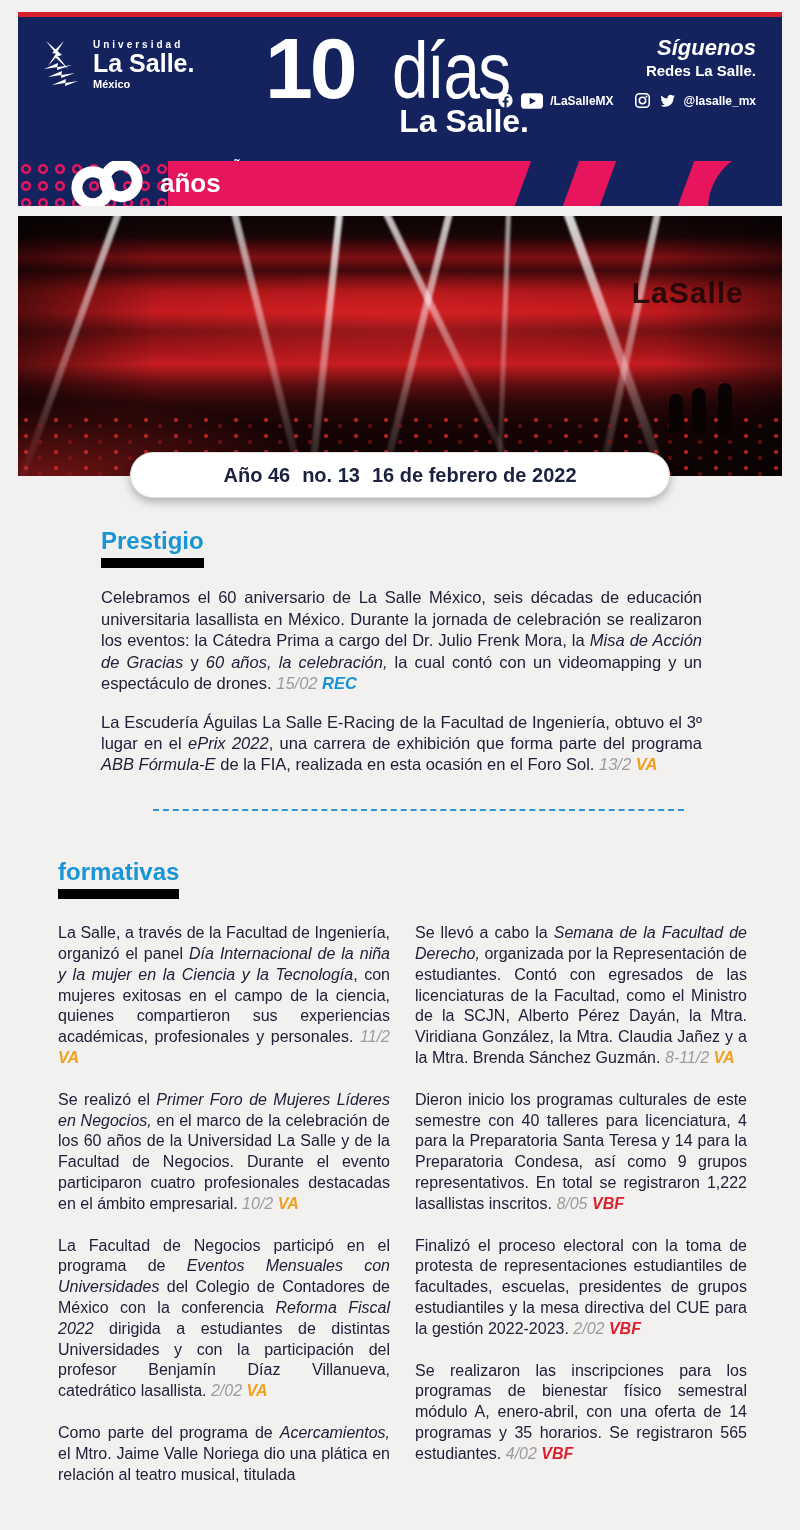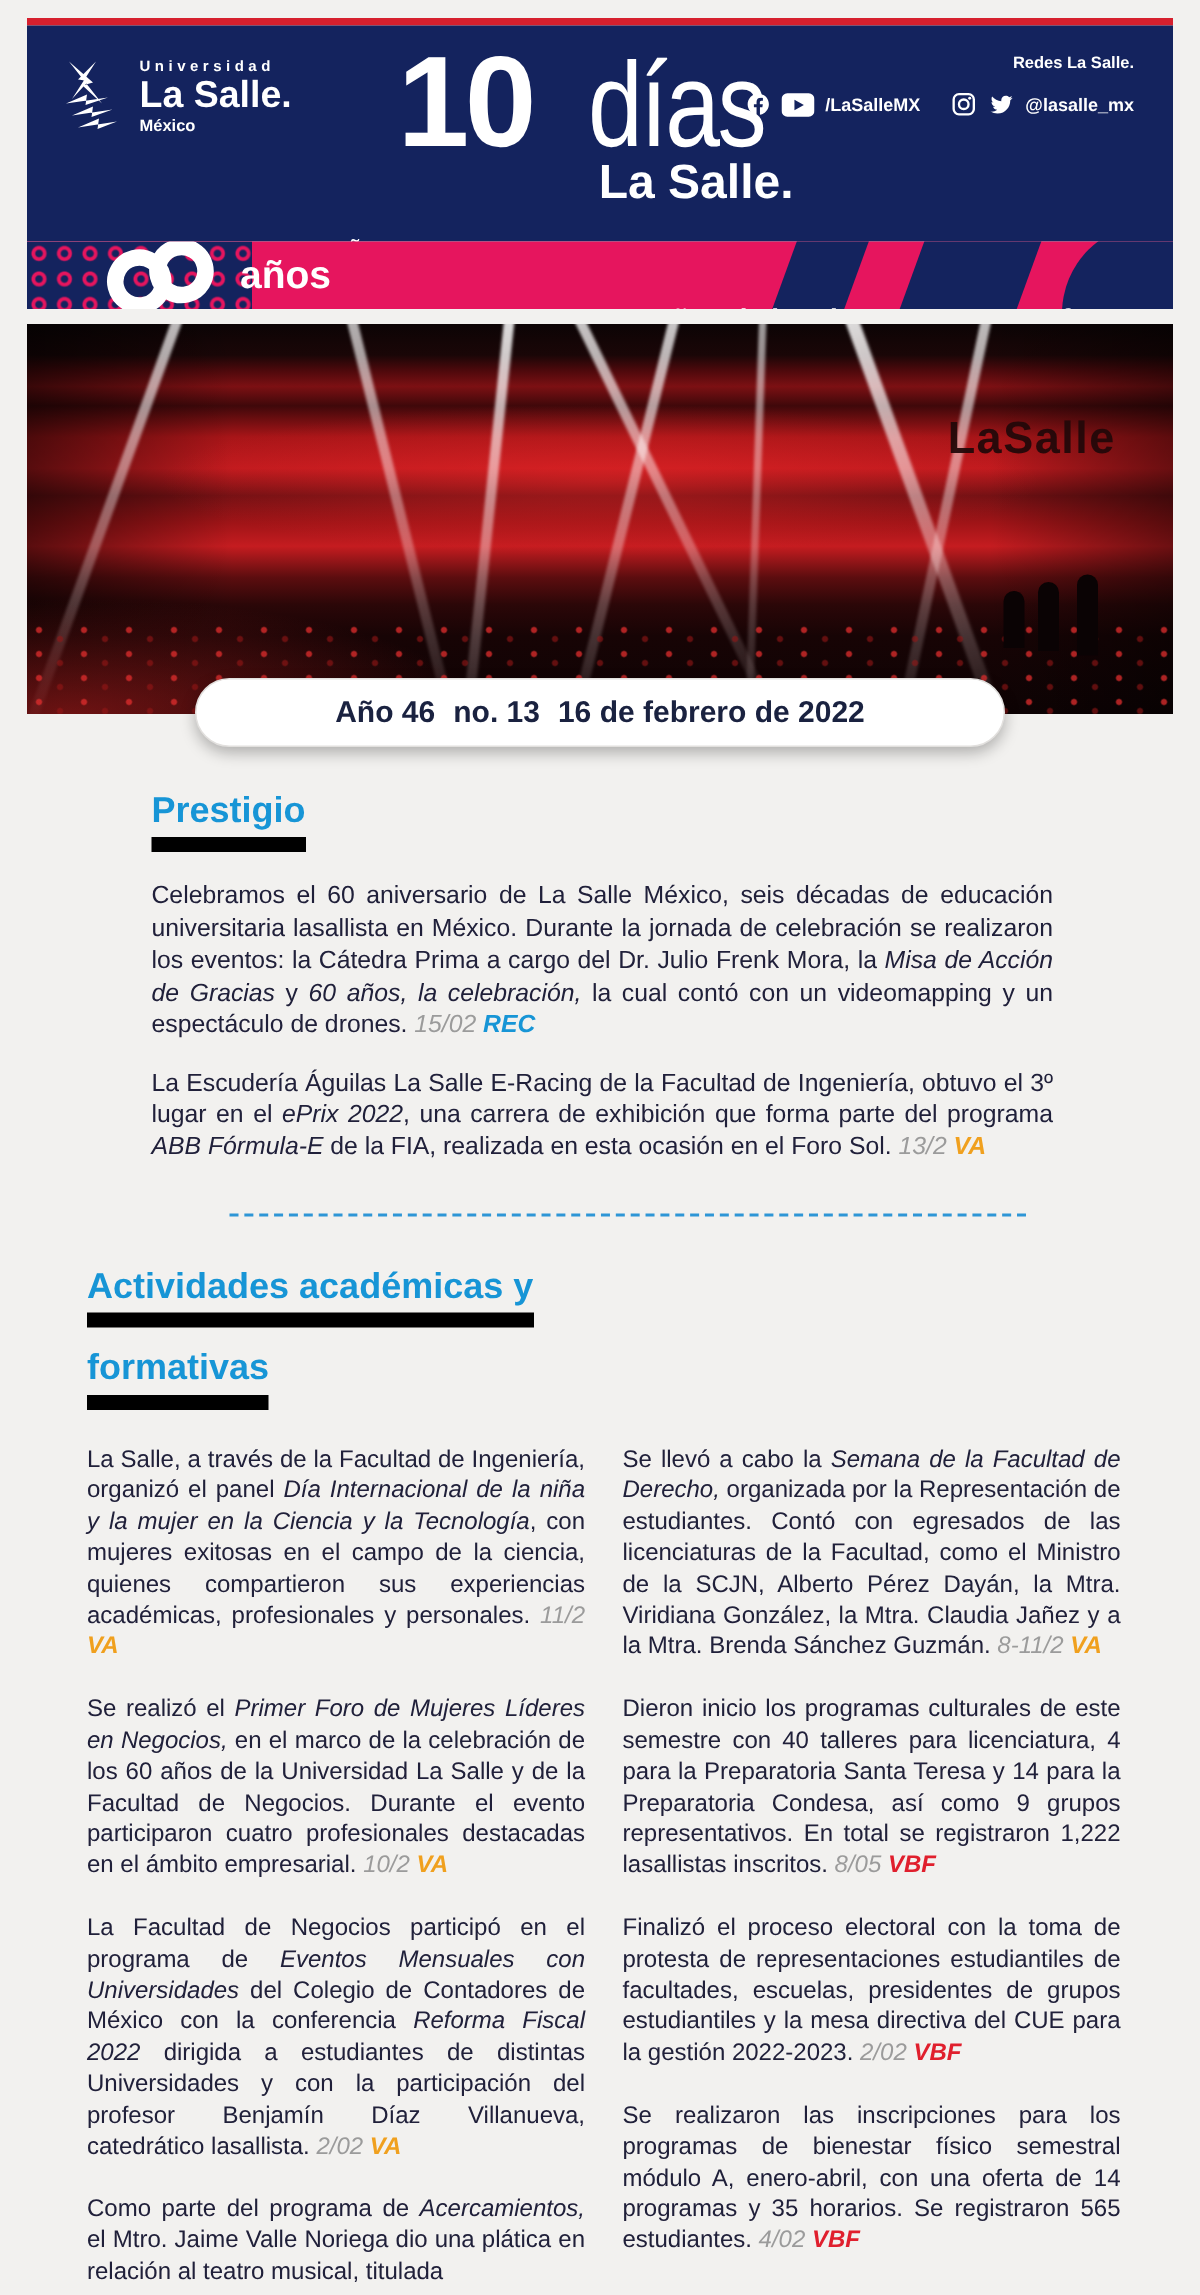--- a/index.html
+++ b/index.html
@@ -22,21 +22,21 @@
 
   .masthead { position:absolute; left:50%; top:8px; transform:translateX(-50%); width:270px; text-align:center; }
   .m-line { display:flex; justify-content:space-between; align-items:baseline; }
   .m-num { font-size:86px; font-weight:800; letter-spacing:-3px; line-height:1; }
   .m-word { font-size:80px; font-weight:300; line-height:1; display:inline-block; transform:scaleX(.82); transform-origin:left bottom; letter-spacing:-2px; }
   .m-brand { text-align:right; font-size:32px; font-weight:800; margin-top:-8px; padding-right:6px; }
   .issue { position:absolute; left:50%; transform:translateX(-50%); top:143px; display:flex; gap:14px; white-space:nowrap; font-size:16px; letter-spacing:1px; font-weight:400; }
 
   .social { position:absolute; right:26px; top:18px; text-align:right; }
   .s-title { font-size:22px; font-style:italic; font-weight:800; }
-  .s-sub { font-size:11px; font-weight:700; margin-top:1px; }
+  .s-sub { font-size:15px; font-weight:700; margin-top:1px; }
   .s-row { margin-top:13px; display:flex; align-items:center; gap:7px; font-size:12px; font-weight:700; }
   .s-row svg { display:block; }
 
   
   .banner { position:relative; height:45px; background:#e6155e; overflow:hidden; }
   .banner-left {
     position:absolute; left:0; top:0; bottom:0; width:150px; background-color:#14235e;
     background-image:radial-gradient(circle at 8px 8px, rgba(230,21,94,0) 2px, #e6155e 3px 4.5px, rgba(230,21,94,0) 5.5px);
     background-size:17px 17px;
   }
@@ -146,20 +146,21 @@
       <div class="m-brand">La Salle.</div>
     </div>
 
     <div class="issue">
       <span>AÑO 46</span>
       <span>NO. 13</span>
       <span>16 DE FEBRERO DE 2022</span>
     </div>
 
     <div class="social">
+      <div class="s-title">Síguenos</div>
       <div class="s-sub">Redes La Salle.</div>
       <div class="s-row">
         <span>
           <svg width="17" height="17" viewBox="0 0 24 24">
               <path fill="#fff" d="M22 12c0-5.5-4.5-10-10-10S2 6.5 2 12c0 5 3.7 9.1 8.4 9.9v-7H7.9V12h2.5V9.8c0-2.5 1.5-3.9 3.8-3.9 1.1 0 2.2.2 2.2.2v2.5h-1.3c-1.2 0-1.6.8-1.6 1.6V12h2.8l-.4 2.9h-2.3v7C18.3 21.1 22 17 22 12z"></path>
             </svg>
         </span>
         <span>
           <svg width="22" height="16" viewBox="0 0 28 20">
               <rect width="28" height="20" rx="5" fill="#fff"></rect>
@@ -228,26 +229,20 @@
     <span class="h-block">
       <div class="h-cyan">Prestigio</div>
       <div class="h-bar"></div>
     </span>
     <p><span>Celebramos el 60 aniversario de La Salle México, seis décadas de educación universitaria lasallista en México. Durante la jornada de celebración se realizaron los eventos: la Cátedra Prima a cargo del Dr. Julio Frenk Mora, la </span><em>Misa de Acción de Gracias</em><span> y </span><em>60 años, la celebración,</em><span> la cual contó con un videomapping y un espectáculo de drones. </span><span class="p-date">15/02 </span><span class="p-tag" style="color: rgb(23, 149, 214);">REC</span></p>
     <p><span>La Escudería Águilas La Salle E-Racing de la Facultad de Ingeniería, obtuvo el 3º lugar en el </span><em>ePrix 2022</em><span>, una carrera de exhibición que forma parte del programa </span><em>ABB Fórmula-E</em><span> de la FIA, realizada en esta ocasión en el Foro Sol. </span><span class="p-date">13/2 </span><span class="p-tag" style="color: rgb(240, 160, 30);">VA</span></p>
     <hr class="divider">
   </div>
 
   <div class="sec-act">
-    <div>
-      <span class="h-block">
-        <div class="h-cyan">Actividades académicas y</div>
-        <div class="h-bar"></div>
-      </span>
-    </div>
     <div class="act-line2">
       <span class="h-block">
         <div class="h-cyan">formativas</div>
         <div class="h-bar"></div>
       </span>
     </div>
 
     <div class="columns">
       <div class="col">
         <p><span>La Salle, a través de la Facultad de Ingeniería, organizó el panel </span><em>Día Internacional de la niña y la mujer en la Ciencia y la Tecnología</em><span>, con mujeres exitosas en el campo de la ciencia, quienes compartieron sus experiencias académicas, profesionales y personales. </span><span class="p-date">11/2 </span><span class="p-tag" style="color: rgb(240, 160, 30);">VA</span></p>

